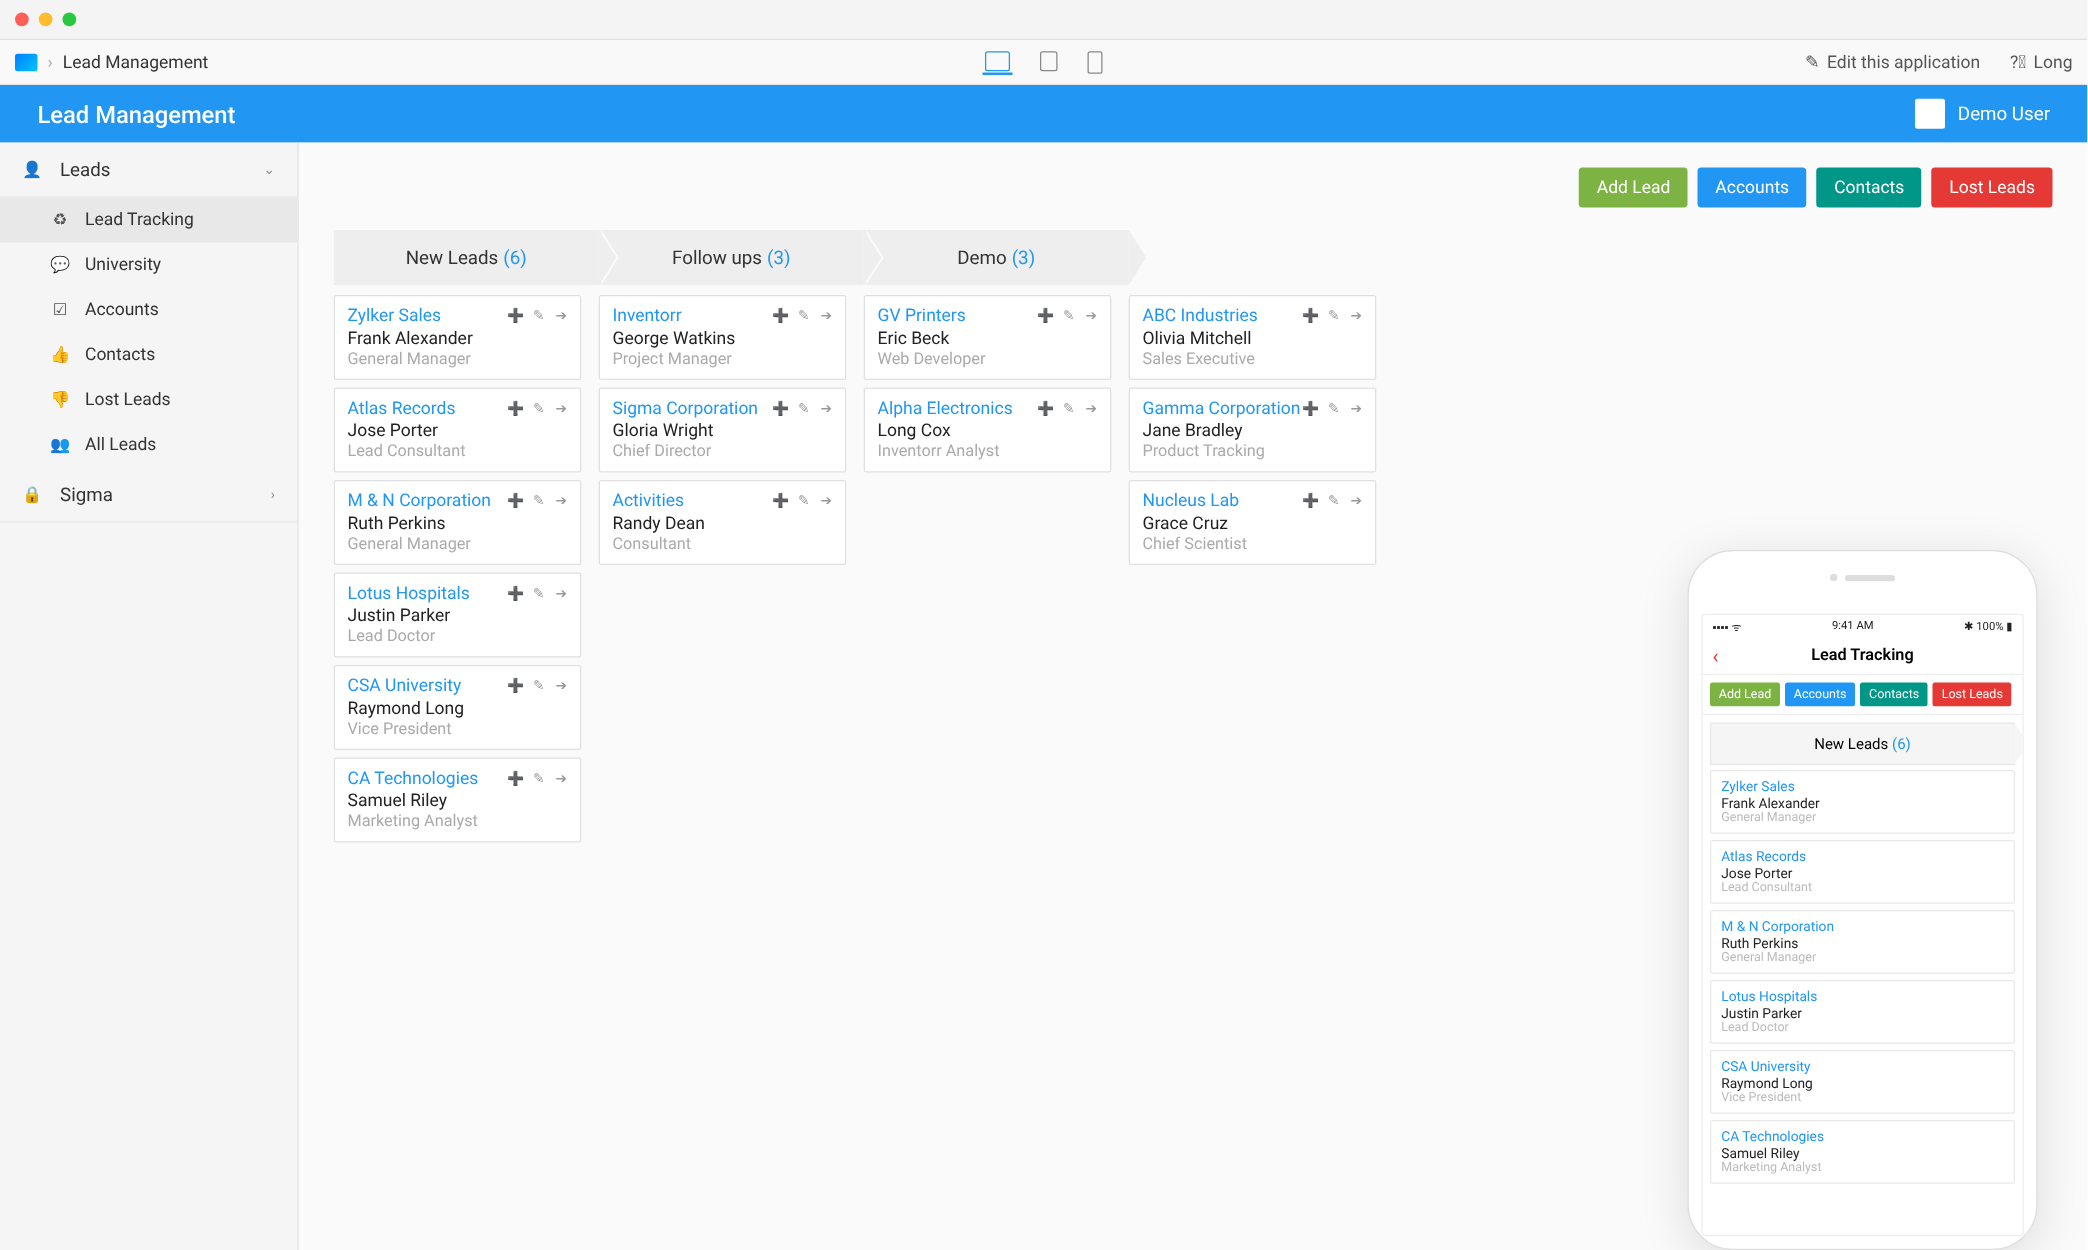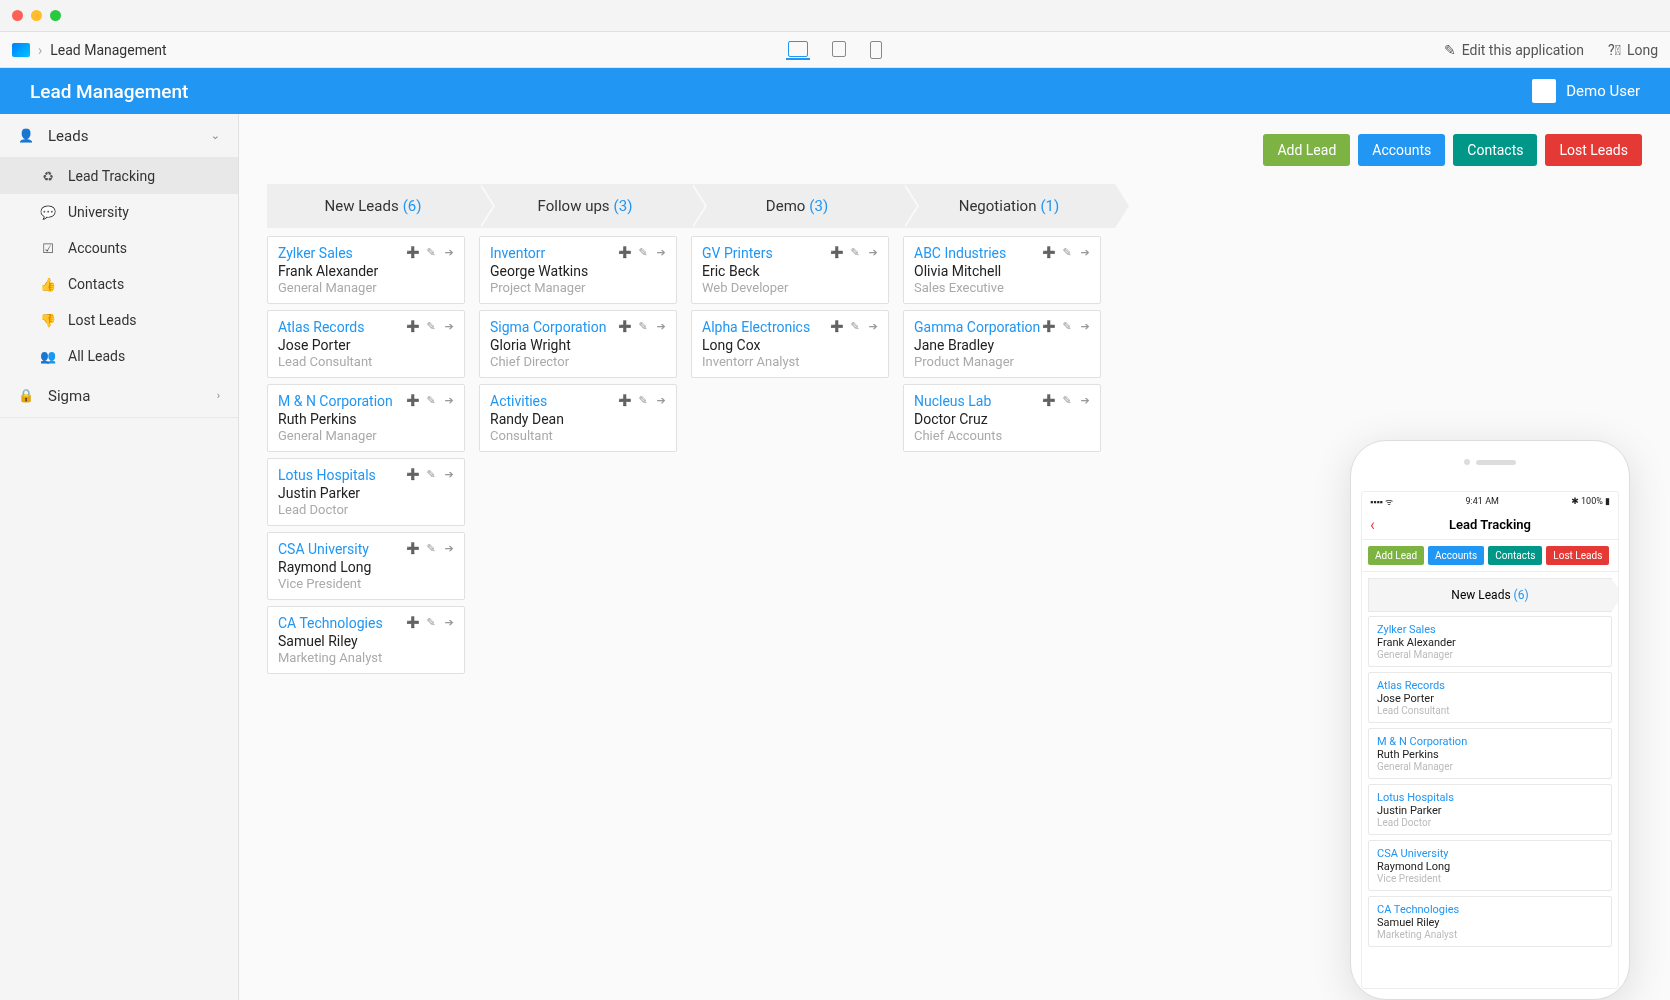--- a/index.html
+++ b/index.html
@@ -161,24 +161,20 @@
             <span class="cnt">(6)</span>
           </div>
           <div class="stage-head">
             <span>Follow ups </span>
             <span class="cnt">(3)</span>
           </div>
           <div class="stage-head">
             <span>Demo </span>
             <span class="cnt">(3)</span>
           </div>
-          <div class="stage-head">
-            <span>Negotiation </span>
-            <span class="cnt">(1)</span>
-          </div>
         </div>
       <div class="cols" id="pipeline-cols">
           <div class="col">
             <div class="card">
               <div class="card-tools">
                 <span class="tool">➕</span>
                 <span class="tool">✎</span>
                 <span class="tool">➔</span>
               </div>
               <span class="co">Zylker Sales</span>
@@ -302,31 +298,31 @@
               <div class="role">Sales Executive</div>
             </div>
             <div class="card">
               <div class="card-tools">
                 <span class="tool">➕</span>
                 <span class="tool">✎</span>
                 <span class="tool">➔</span>
               </div>
               <span class="co">Gamma Corporation</span>
               <div class="nm">Jane   Bradley</div>
-              <div class="role">Product Manager</div>
+              <div class="role">Product Tracking</div>
             </div>
             <div class="card">
               <div class="card-tools">
                 <span class="tool">➕</span>
                 <span class="tool">✎</span>
                 <span class="tool">➔</span>
               </div>
               <span class="co">Nucleus Lab</span>
-              <div class="nm">Doctor Cruz</div>
-              <div class="role">Chief Accounts</div>
+              <div class="nm">Grace Cruz</div>
+              <div class="role">Chief Scientist</div>
             </div>
           </div>
           <div class="col"></div>
         </div>
     </div>
   </div>
 </div>
 
 <div class="phone-view">
   <div class="phone-notch">

